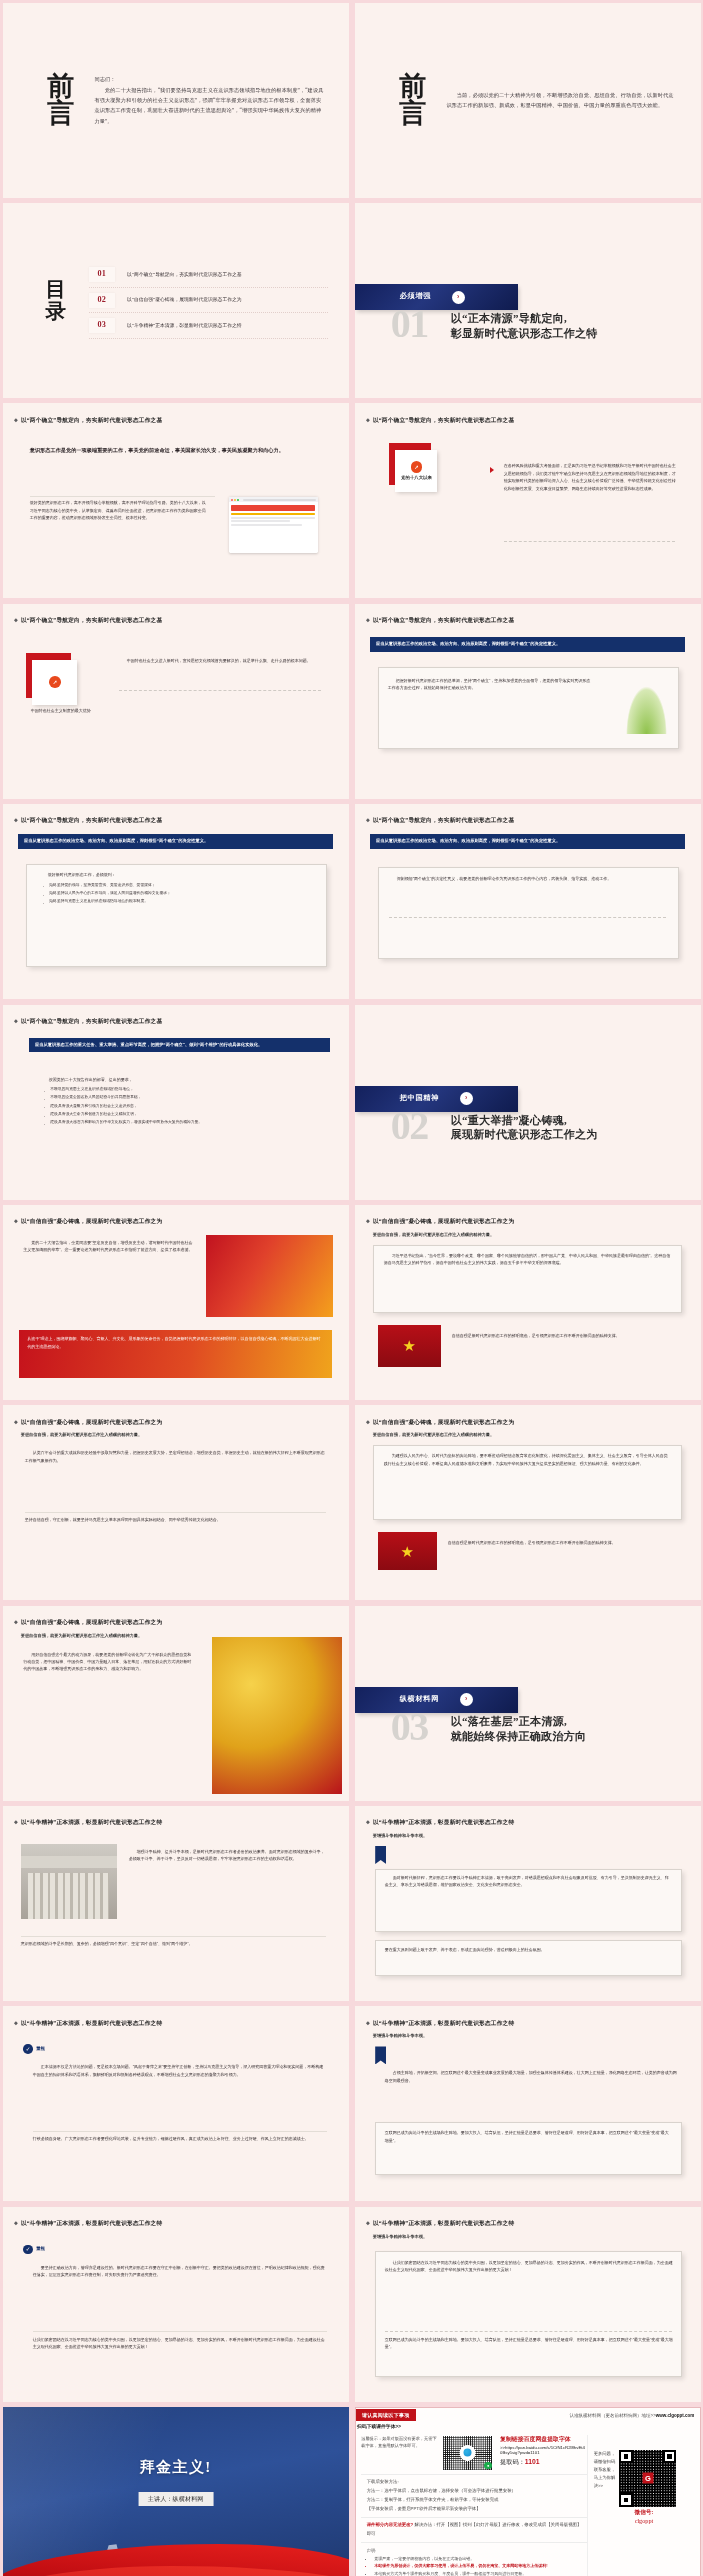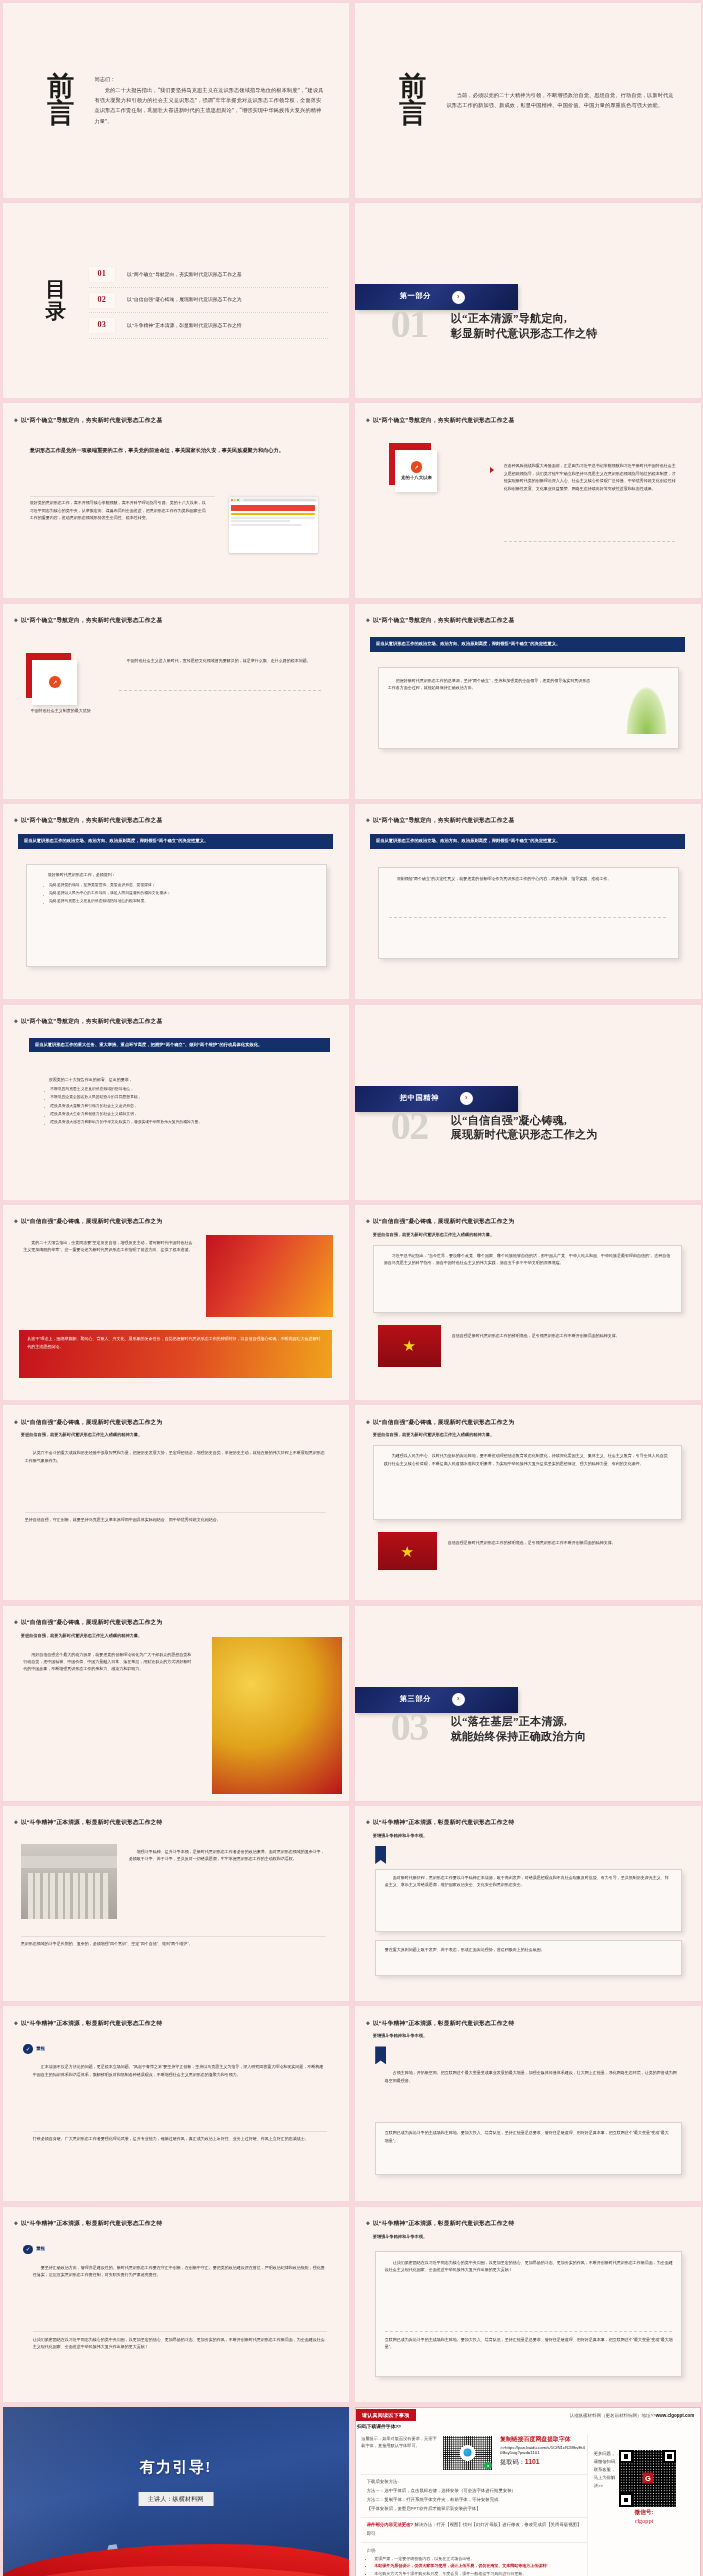--- a/index.html
+++ b/index.html
@@ -269,21 +269,21 @@
             <div class="toc-num">03</div>
             <div class="toc-txt">以“斗争精神”正本清源，彰显新时代意识形态工作之特</div>
           </div>
         </div>
       </div>
     </div>
   </div>
   <div class="cell">
     <div class="slide">
       <div class="sec-bar">
-        <span class="lbl">第一部分</span>
+        <span class="lbl">必须增强</span>
         <span class="arrow">›</span>
       </div>
       <div class="sec-big">01</div>
       <div class="sec-title">
         <div>以“正本清源”导航定向,</div>
           <div>彰显新时代意识形态工作之特</div>
       </div>
     </div>
   </div>
 
@@ -394,21 +394,21 @@
     </div>
   </div>
   <div class="cell">
     <div class="slide">
       <div class="sec-bar">
         <span class="lbl">把中国精神</span>
         <span class="arrow">›</span>
       </div>
       <div class="sec-big">02</div>
       <div class="sec-title">
-        <div>以“自信自强”凝心铸魂,</div>
+        <div>以“重大举措”凝心铸魂,</div>
           <div>展现新时代意识形态工作之为</div>
       </div>
     </div>
   </div>
 
   <div class="cell">
     <div class="slide">
       <div class="hd"><span class="dia">❖</span><span>以“自信自强”凝心铸魂，展现新时代意识形态工作之为</span></div>
       <div style="position:absolute;left:20.5px;top:34px;width:171px;" class="para ind">党的二十大报告指出，全党同志要“坚定历史自信，增强历史主动，谱写新时代中国特色社会主义更加绚丽的华章”。这一重要论述为新时代意识形态工作指明了前进方向、提供了根本遵循。</div>
       <div class="redgrad" style="left:203px;top:30px;width:127px;height:82px;"></div>
@@ -460,21 +460,21 @@
     <div class="slide">
       <div class="hd"><span class="dia">❖</span><span>以“自信自强”凝心铸魂，展现新时代意识形态工作之为</span></div>
       <div class="hd2">要想自信自强，就要为新时代意识形态工作注入磅礴的精神力量。</div>
       <div style="position:absolute;left:20.5px;top:45px;width:171px;" class="para ind">用好自信自强这个最大的动力源泉，就要把党的创新理论转化为广大干部群众的思想自觉和行动自觉，把中国精神、中国价值、中国力量融入日常、落在基层，用贴近群众的方式讲好新时代的中国故事，不断增强意识形态工作的亲和力、感染力和影响力。</div>
       <div class="goldflag" style="right:6.8px;top:31.5px;width:130px;height:157px;"></div>
     </div>
   </div>
   <div class="cell">
     <div class="slide">
       <div class="sec-bar">
-        <span class="lbl">第三部分</span>
+        <span class="lbl">纵横材料网</span>
         <span class="arrow">›</span>
       </div>
       <div class="sec-big">03</div>
       <div class="sec-title">
         <div>以“落在基层”正本清源,</div>
           <div>就能始终保持正确政治方向</div>
       </div>
     </div>
   </div>
 
@@ -552,21 +552,21 @@
       <div style="position:absolute;left:30px;top:129px;width:290px;" class="para">互联网已成为舆论斗争的主战场和主阵地。要加大投入、培育队伍，坚持正能量是总要求、管得住是硬道理、用得好是真本事，把互联网这个“最大变量”变成“最大增量”。</div>
     </div>
   </div>
 
   <div class="cell">
     <div class="ty">
       <div class="sky"></div>
       <div class="city"></div>
       <div class="ribbon"></div>
       <div class="ribbon2"></div>
-      <div class="thanks">有力引导!</div>
+      <div class="thanks">拜金主义!</div>
       <div class="speaker">主讲人：纵横材料网</div>
     </div>
   </div>
 
   <div class="cell">
     <div class="dl">
 
       <div class="toprow">
         <div class="redtag">请认真阅读以下事项</div>
         <div class="note">

